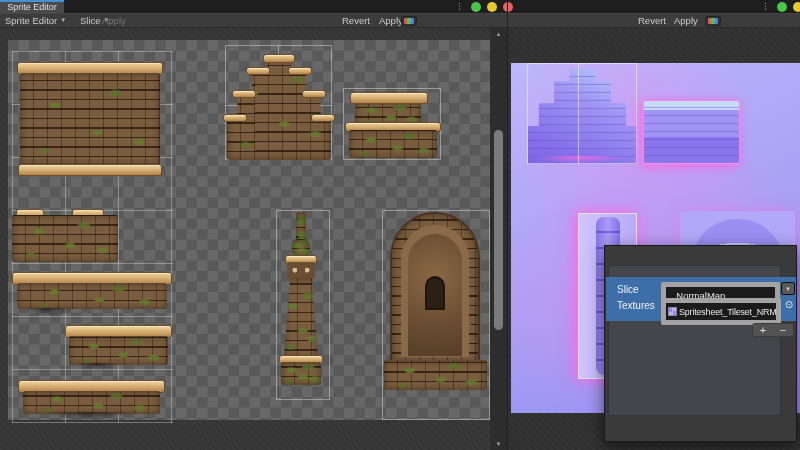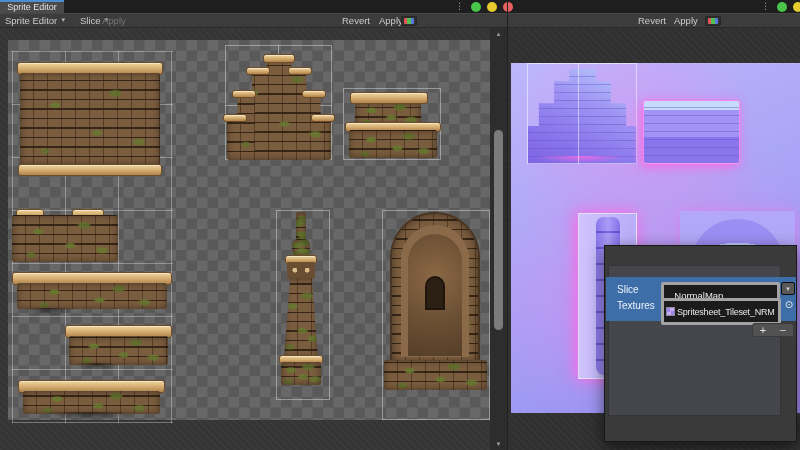--- a/index.html
+++ b/index.html
@@ -159,21 +159,21 @@
   .popup{
     position:absolute;left:604px;top:245px;width:193px;height:197px;background:#3a3a3a;
     border:1px solid #191919;box-shadow:0 5px 16px rgba(0,0,0,.55);z-index:50;
   }
   .popup-title{height:16px;text-align:center;font-size:10px;color:#d8d8d8;line-height:17px;border-bottom:1px solid #2c2c2c;}
   .popup-inner{position:absolute;left:3px;top:19px;width:173px;height:151px;background:#45464b;border:1px solid #333338;}
   .sel-block{position:absolute;left:1px;top:31px;width:190px;height:44px;background:#3d6ea8;}
   .sel-row{position:absolute;left:0;width:100%;height:14px;}
   .sel-label{position:absolute;left:11px;top:1px;font-size:10px;color:#eef2fa;line-height:13px;}
   .field{
-    position:absolute;top:0;height:27px;background:#1b1b1b;border:3px solid #a3a3a3;border-radius:2px;
+    position:absolute;top:0;height:27px;background:#1b1b1b;border:5px solid #a3a3a3;border-radius:2px;
     font-size:9.5px;color:#e8e8e8;line-height:12px;display:flex;align-items:center;overflow:hidden;
   }
   .dd-seg{
     position:absolute;top:0;width:14px;height:13px;background:#585858;border:1px solid #0d0d0d;border-radius:2px;
     display:flex;align-items:center;justify-content:center;font-size:6px;color:#d0d0d0;
   }
   .picker{position:absolute;top:0;width:14px;height:13px;display:flex;align-items:center;justify-content:center;
     font-size:10px;color:#e8e8e8;}
   .texthumb{width:9px;height:9px;margin:0 2px 0 2px;border:1px solid #8a8a9a;flex:0 0 auto;
     background:conic-gradient(#c9aaf2 25%,#9b87e9 0 50%,#c9aaf2 0 75%,#9b87e9 0);}

